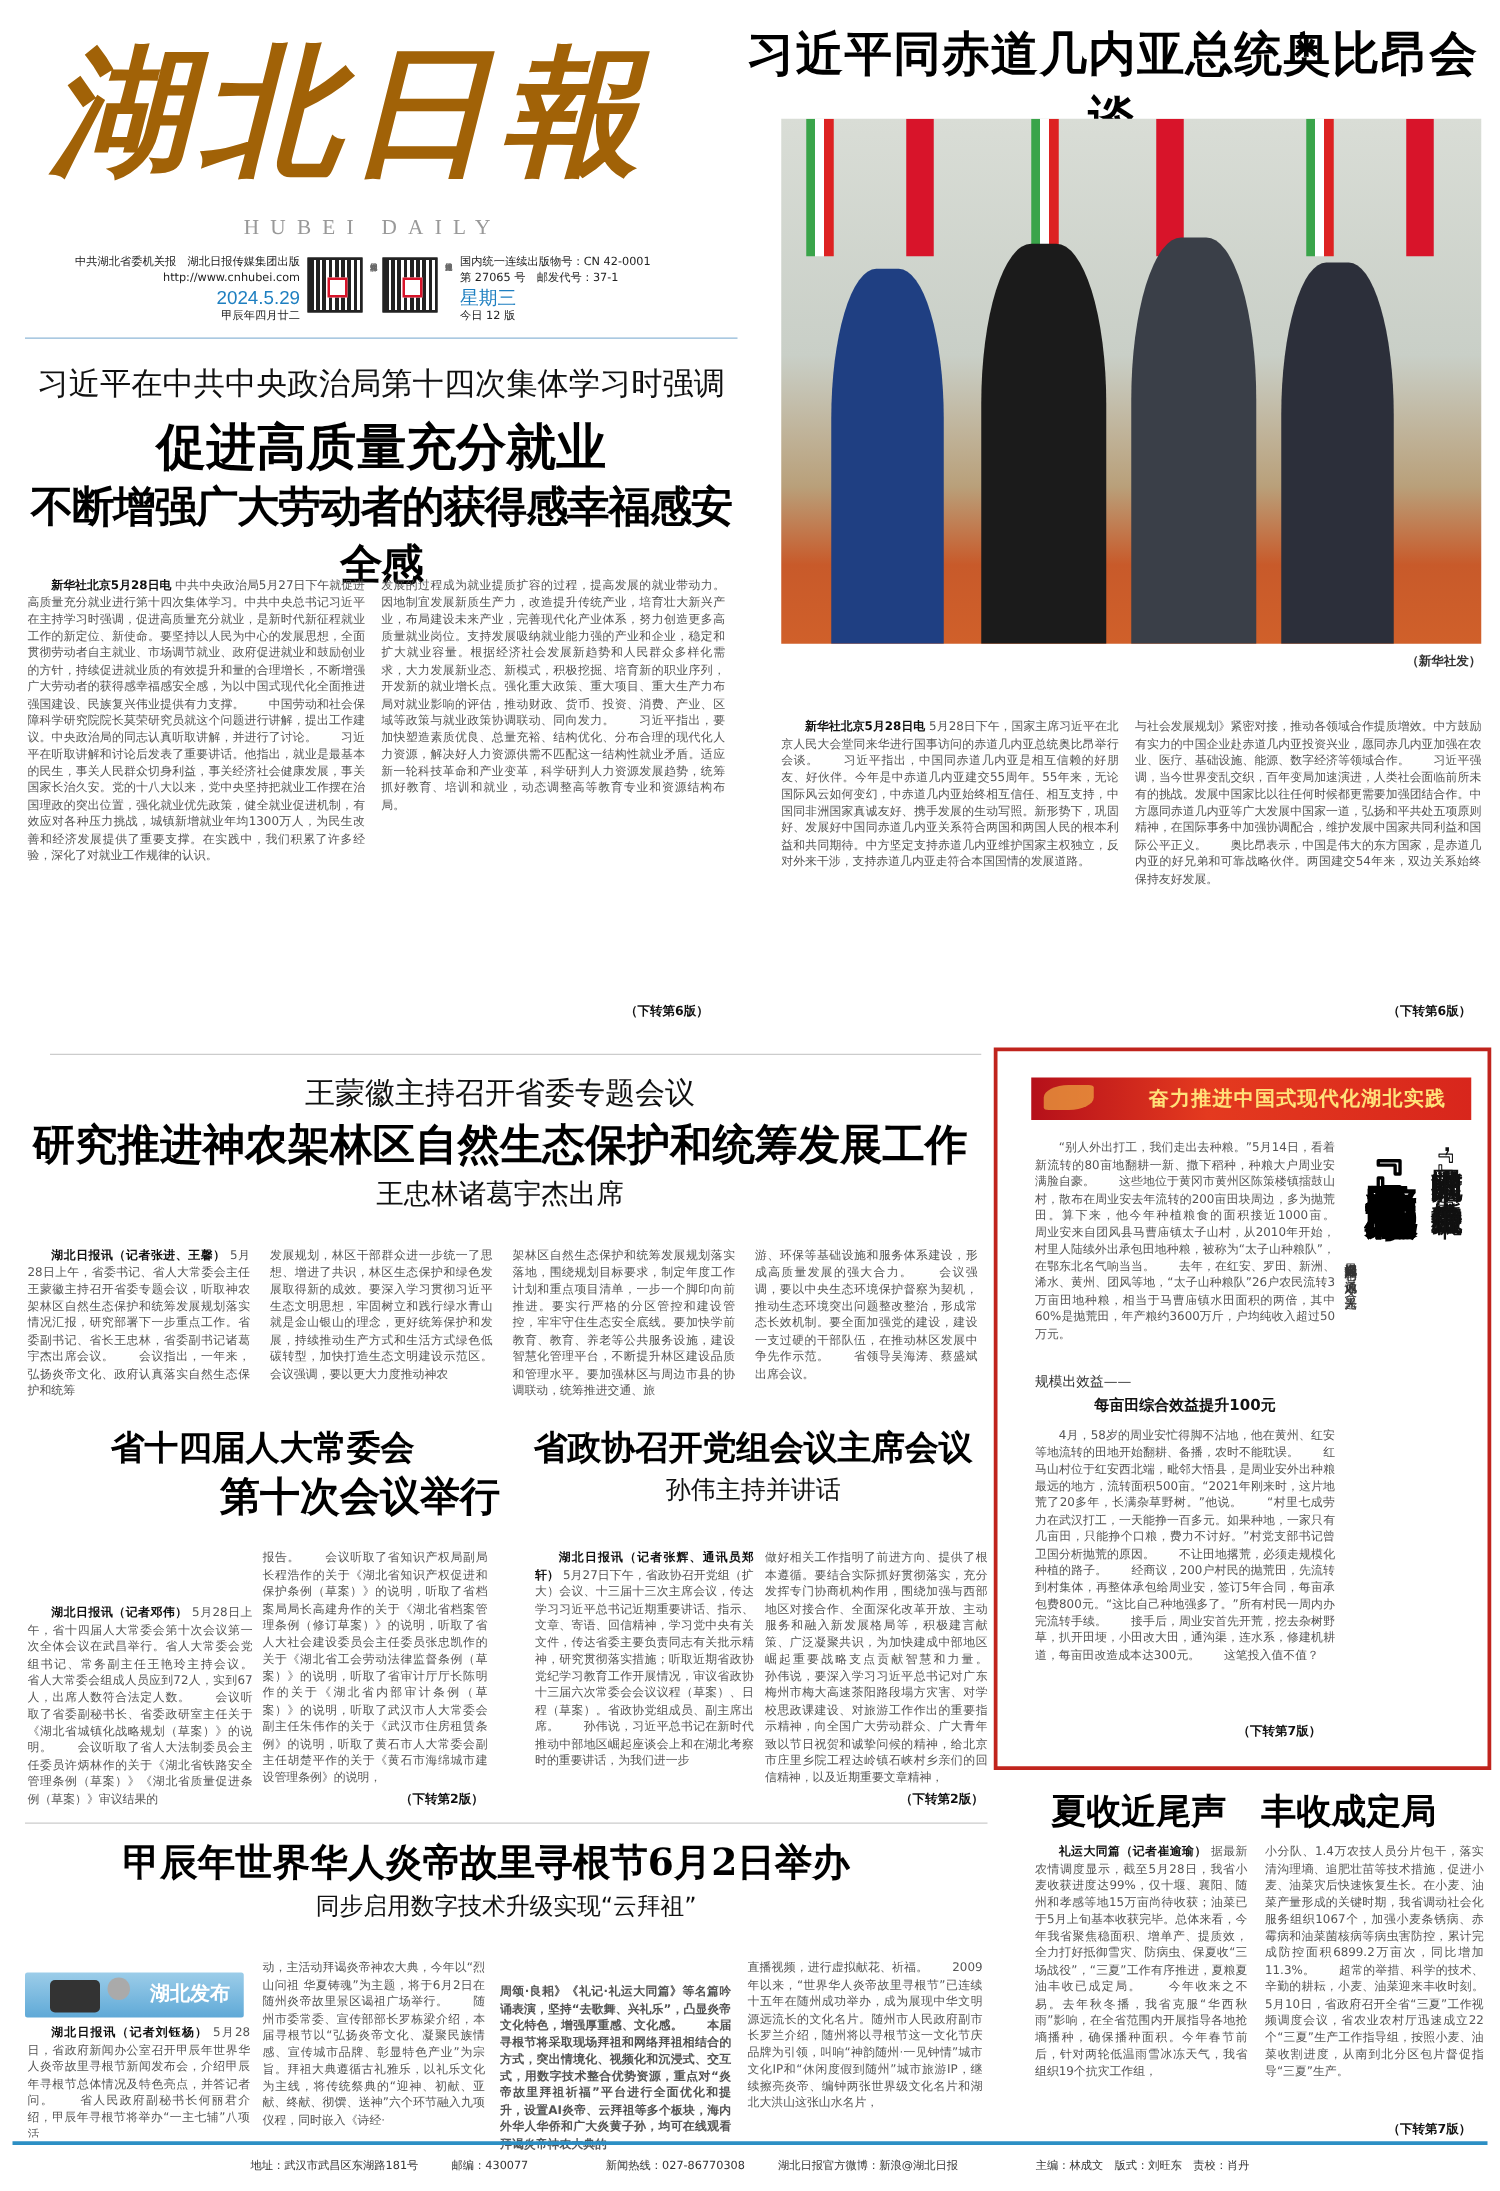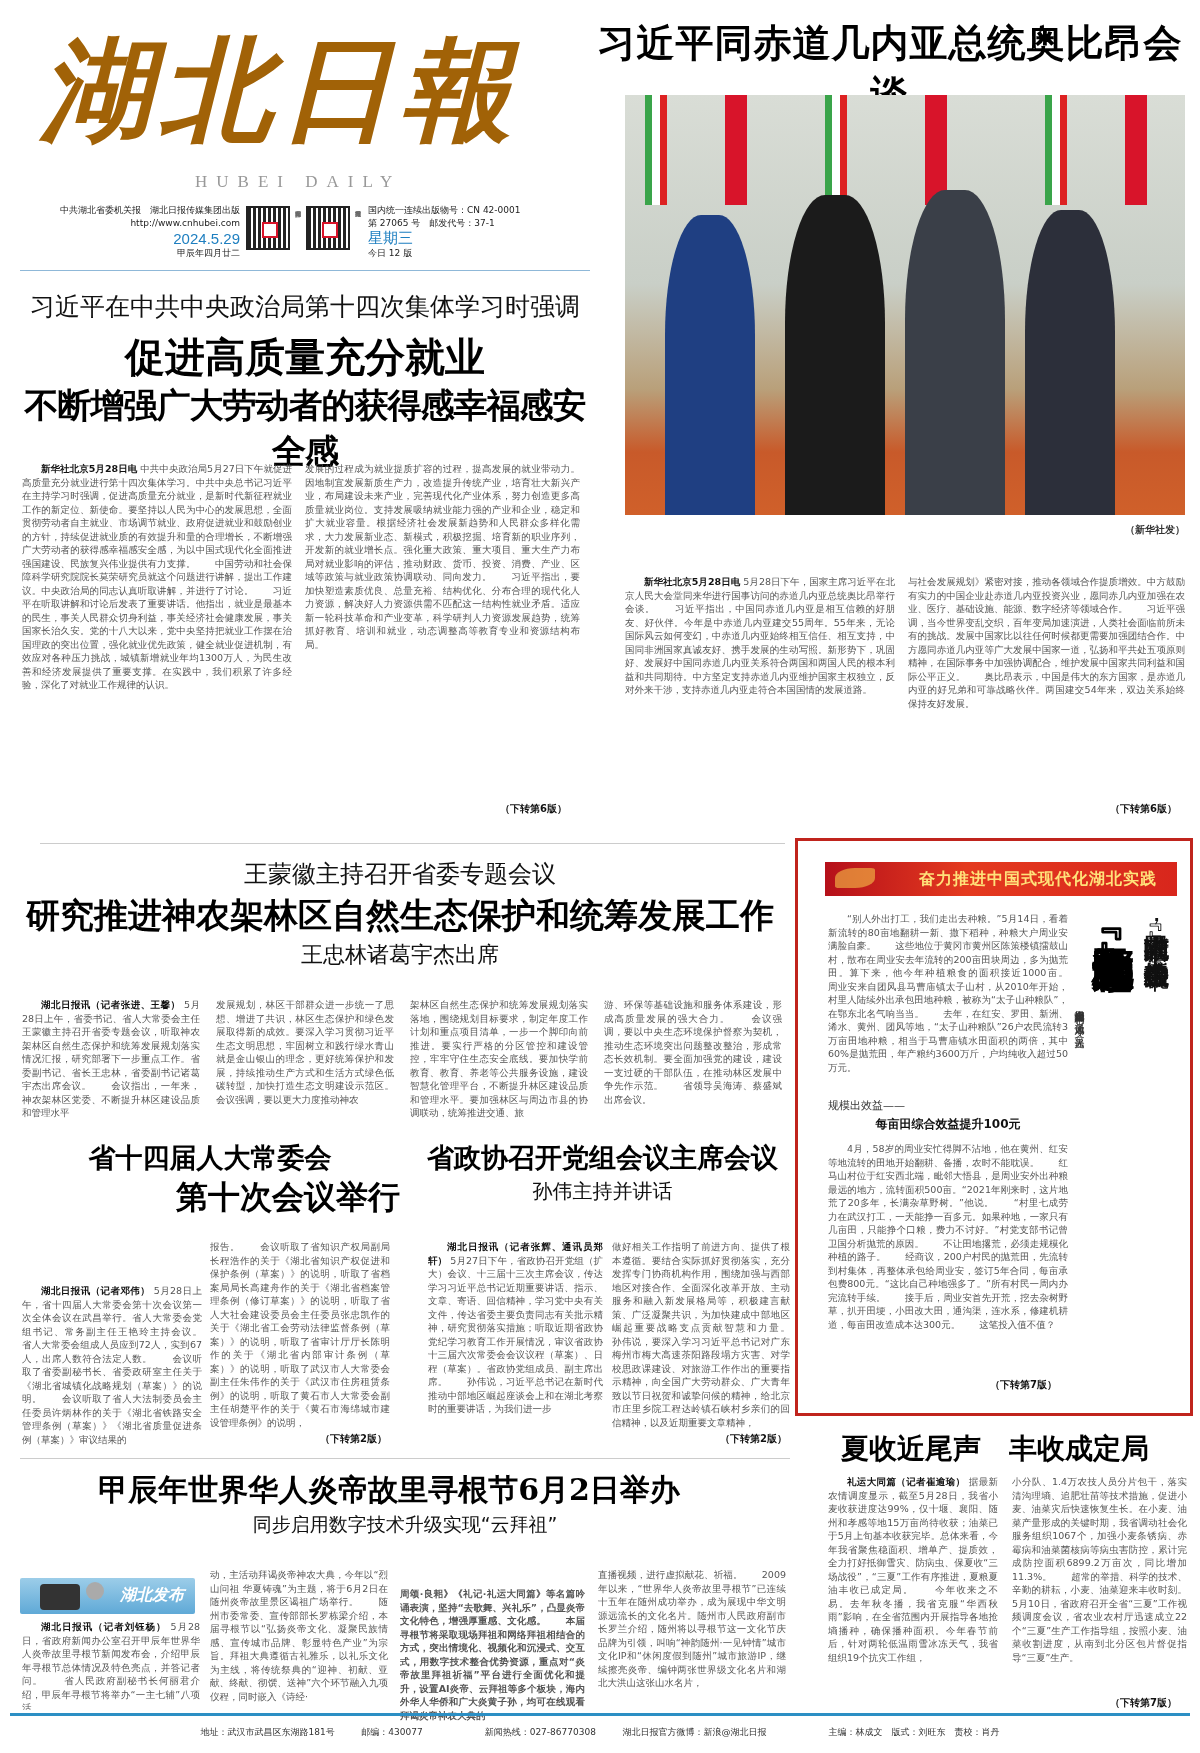--- a/index.html
+++ b/index.html
@@ -100,21 +100,21 @@
 <div class="abs cont" style="left:1110px;top:802px;font-size:10px;">（下转第6版）</div>
 
 <div class="abs hr-gray" style="left:40px;top:843px;width:745px;"></div>
 
 <div class="abs h-small" style="left:20px;top:858px;width:760px;">王蒙徽主持召开省委专题会议</div>
 <div class="abs h-big" style="left:20px;top:893px;width:760px;font-family:'DejaVu Serif',serif;font-size:34px;">研究推进神农架林区自然生态保护和统筹发展工作</div>
 <div class="abs h-small" style="left:20px;top:940px;width:760px;font-size:22px;">王忠林诸葛宇杰出席</div>
 
 <div class="abs body-text" style="left:22px;top:998px;width:178px;height:130px;">
   <span class="lead">湖北日报讯（记者张进、王馨）</span>
-  <span>5月28日上午，省委书记、省人大常委会主任王蒙徽主持召开省委专题会议，听取神农架林区自然生态保护和统筹发展规划落实情况汇报，研究部署下一步重点工作。省委副书记、省长王忠林，省委副书记诸葛宇杰出席会议。　　会议指出，一年来，神农架林区党委、不断提升林区建设品质和管理水平</span>
+  <span>5月28日上午，省委书记、省人大常委会主任王蒙徽主持召开省委专题会议，听取神农架林区自然生态保护和统筹发展规划落实情况汇报，研究部署下一步重点工作。省委副书记、省长王忠林，省委副书记诸葛宇杰出席会议。　　会议指出，一年来，弘扬炎帝文化、政府认真落实自然生态保护和统筹</span>
 </div>
 <div class="abs body-text" style="left:216px;top:998px;width:178px;height:130px;text-indent:0;"><span>发展规划，林区干部群众进一步统一了思想、增进了共识，林区生态保护和绿色发展取得新的成效。要深入学习贯彻习近平生态文明思想，牢固树立和践行绿水青山就是金山银山的理念，更好统筹保护和发展，持续推动生产方式和生活方式绿色低碳转型，加快打造生态文明建设示范区。　　会议强调，要以更大力度推动神农</span></div>
 <div class="abs body-text" style="left:410px;top:998px;width:178px;height:130px;text-indent:0;"><span>架林区自然生态保护和统筹发展规划落实落地，围绕规划目标要求，制定年度工作计划和重点项目清单，一步一个脚印向前推进。要实行严格的分区管控和建设管控，牢牢守住生态安全底线。要加快学前教育、教育、养老等公共服务设施，建设智慧化管理平台，不断提升林区建设品质和管理水平。要加强林区与周边市县的协调联动，统筹推进交通、旅</span></div>
 <div class="abs body-text" style="left:604px;top:998px;width:178px;height:130px;text-indent:0;"><span>游、环保等基础设施和服务体系建设，形成高质量发展的强大合力。　　会议强调，要以中央生态环境保护督察为契机，推动生态环境突出问题整改整治，形成常态长效机制。要全面加强党的建设，建设一支过硬的干部队伍，在推动林区发展中争先作示范。　　省领导吴海涛、蔡盛斌出席会议。</span></div>
 
 <div class="abs h-big" style="left:20px;top:1140px;width:380px;font-family:'DejaVu Serif',serif;font-size:27px;">省十四届人大常委会</div>
 <div class="abs h-big" style="left:20px;top:1176px;width:380px;font-family:'DejaVu Serif',serif;font-size:32px;text-align:right;">第十次会议举行</div>
 <div class="abs body-text" style="left:22px;top:1240px;width:180px;height:205px;margin-top:44px;">
   <span class="lead">湖北日报讯（记者邓伟）</span>
   <span>5月28日上午，省十四届人大常委会第十次会议第一次全体会议在武昌举行。省人大常委会党组书记、常务副主任王艳玲主持会议。　　省人大常委会组成人员应到72人，实到67人，出席人数符合法定人数。　　会议听取了省委副秘书长、省委政研室主任关于《湖北省城镇化战略规划（草案）》的说明。　　会议听取了省人大法制委员会主任委员许炳林作的关于《湖北省铁路安全管理条例（草案）》《湖北省质量促进条例（草案）》审议结果的</span>
@@ -155,21 +155,21 @@
 <div class="abs cont" style="left:1110px;top:1696px;font-size:10px;">（下转第7版）</div>
 
 <div class="abs hr-gray" style="left:20px;top:1458px;width:770px;"></div>
 
 <div class="abs h-big" style="left:4px;top:1470px;width:770px;font-family:'DejaVu Serif',serif;font-size:30px;">甲辰年世界华人炎帝故里寻根节6月2日举办</div>
 <div class="abs h-small" style="left:20px;top:1512px;width:770px;font-size:19px;">同步启用数字技术升级实现“云拜祖”</div>
 
 <div class="abs logo-badge">
   <span class="abs" style="left:20px;top:6px;width:40px;height:26px;background:#333;border-radius:4px;"></span>
   <span class="abs" style="left:66px;top:4px;width:18px;height:18px;background:#aaa;border-radius:50%;"></span>
-  <span class="abs" style="left:100px;top:7px;font-family:'DejaVu Serif',serif;font-weight:bold;font-size:16px;color:#fff;font-style:italic;">湖北发布</span>
+  <span class="abs" style="left:100px;top:7px;font-family:'DejaVu Serif',serif;font-weight:bold;font-size:16px;color:#fff;">湖北发布</span>
 </div>
 <div class="abs body-text" style="left:22px;top:1620px;width:178px;height:90px;">
   <span class="lead">湖北日报讯（记者刘钰杨）</span>
   <span>5月28日，省政府新闻办公室召开甲辰年世界华人炎帝故里寻根节新闻发布会，介绍甲辰年寻根节总体情况及特色亮点，并答记者问。　　省人民政府副秘书长何丽君介绍，甲辰年寻根节将举办“一主七辅”八项活</span>
 </div>
 <div class="abs body-text" style="left:210px;top:1568px;width:178px;height:142px;text-indent:0;"><span>动，主活动拜谒炎帝神农大典，今年以“烈山问祖 华夏铸魂”为主题，将于6月2日在随州炎帝故里景区谒祖广场举行。　　随州市委常委、宣传部部长罗栋梁介绍，本届寻根节以“弘扬炎帝文化、凝聚民族情感、宣传城市品牌、彰显特色产业”为宗旨。拜祖大典遵循古礼雅乐，以礼乐文化为主线，将传统祭典的“迎神、初献、亚献、终献、彻馔、送神”六个环节融入九项仪程，同时嵌入《诗经·</span></div>
 <div class="abs body-text" style="left:400px;top:1587px;width:185px;height:142px;text-indent:0;font-weight:bold;"><span>周颂·良耜》《礼记·礼运大同篇》等名篇吟诵表演，坚持“去歌舞、兴礼乐”，凸显炎帝文化特色，增强厚重感、文化感。　　本届寻根节将采取现场拜祖和网络拜祖相结合的方式，突出情境化、视频化和沉浸式、交互式，用数字技术整合优势资源，重点对“炎帝故里拜祖祈福”平台进行全面优化和提升，设置AI炎帝、云拜祖等多个板块，海内外华人华侨和广大炎黄子孙，均可在线观看拜谒炎帝神农大典的</span></div>
 <div class="abs body-text" style="left:598px;top:1568px;width:188px;height:142px;text-indent:0;"><span>直播视频，进行虚拟献花、祈福。　　2009年以来，“世界华人炎帝故里寻根节”已连续十五年在随州成功举办，成为展现中华文明源远流长的文化名片。随州市人民政府副市长罗兰介绍，随州将以寻根节这一文化节庆品牌为引领，叫响“神韵随州·一见钟情”城市文化IP和“休闲度假到随州”城市旅游IP，继续擦亮炎帝、编钟两张世界级文化名片和湖北大洪山这张山水名片，</span></div>
 
 <div class="abs footer-line"></div>

